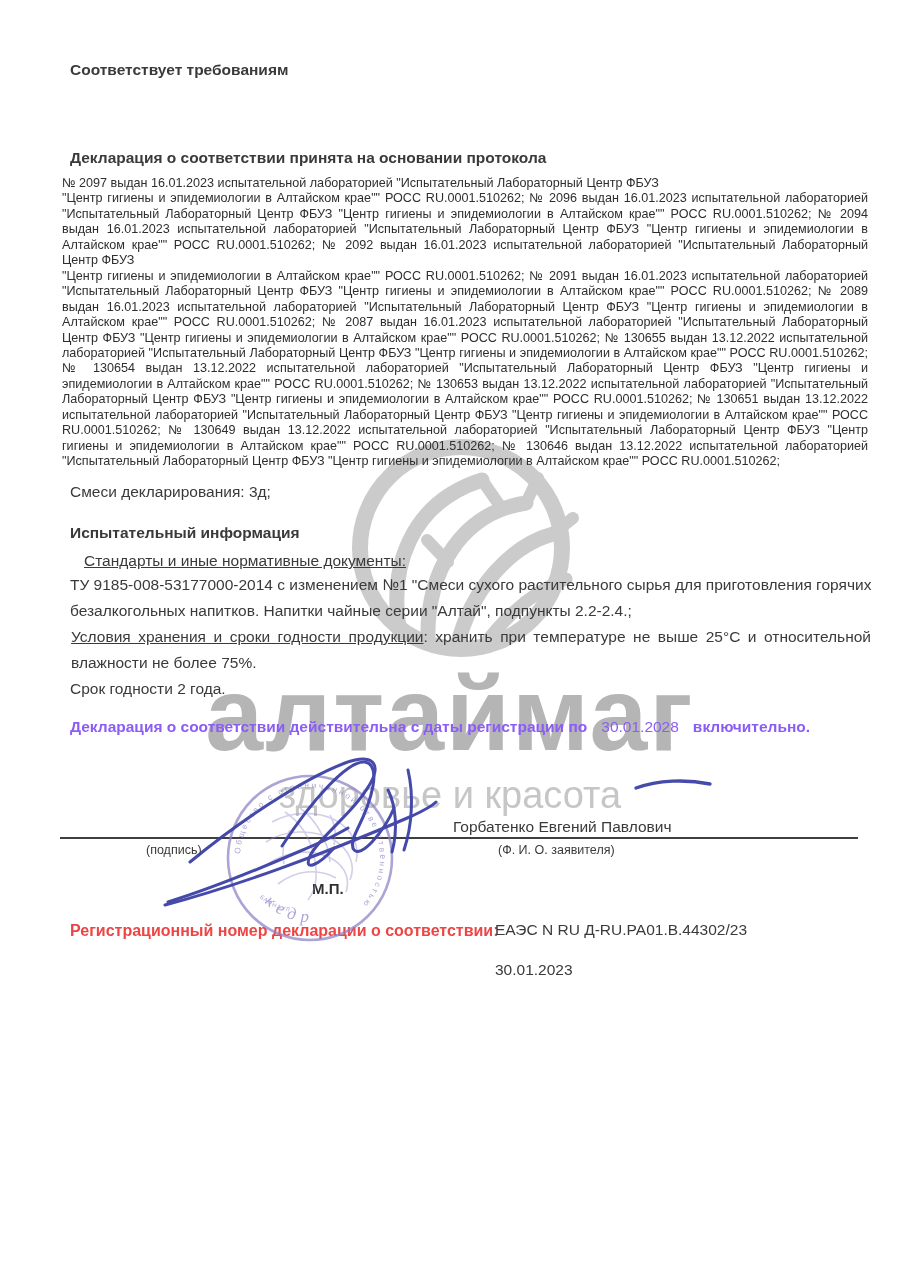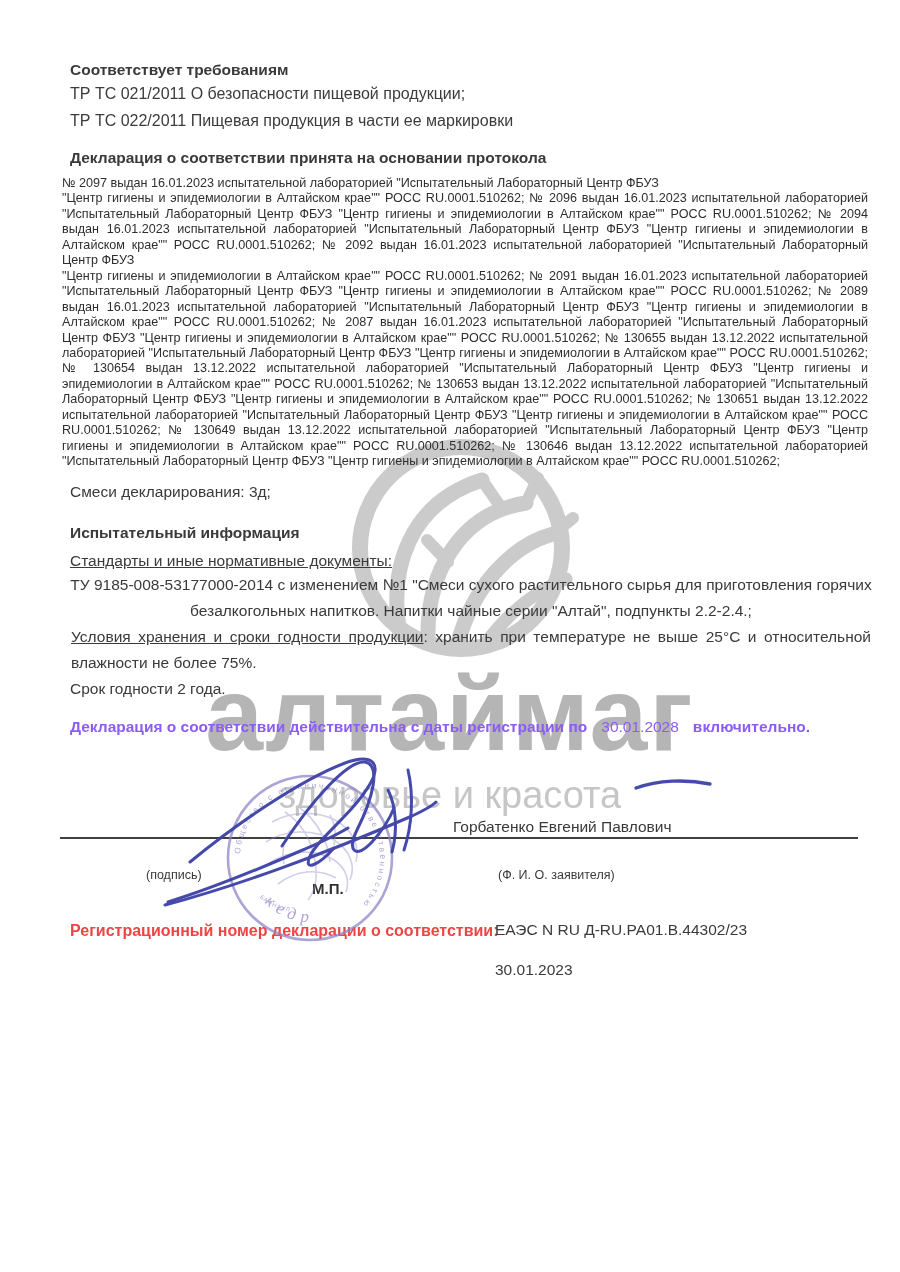--- a/index.html
+++ b/index.html
@@ -26,21 +26,21 @@
     left:0; right:0; top:662px; text-align:center;
     font-size:104px; font-weight:bold; letter-spacing:2px;
     color:#b5b5b5; z-index:1; line-height:1;
   }
   .wm-sub {
     left:0; right:0; top:776px; text-align:center;
     font-size:38px; color:#c6c6c6; z-index:1; line-height:1;
   }
   .sig-line { left:60px; top:837px; width:798px; height:1.5px; background:#3f3f3f; z-index:2; }
   .sig-name { left:453px; top:818px; font-size:15.5px; color:#3a3a3a; z-index:2; }
-  .cap { font-size:12.5px; color:#3a3a3a; z-index:2;margin-top:25px; }
+  .cap { font-size:12.5px; color:#3a3a3a; z-index:2; }
   .mp { left:312px; top:880px; font-size:15px; font-weight:bold; color:#2f2f2f; z-index:2; }
   .reg-label { left:70px; font-size:16px; font-weight:bold; color:#ef4444; }
   .reg-value { left:495px; font-size:15.5px; color:#3a3a3a; }
   .logo-svg { left:330px; top:428px; z-index:0; }
   .ink-svg { left:0; top:0; z-index:3; pointer-events:none; }
   .content { z-index:2; }
 </style>
 </head>
 <body>
 
@@ -57,35 +57,33 @@
       <path d="M 196,75 L 208,50" stroke-width="12"></path>
       <path d="M 223,106 L 243,90" stroke-width="12"></path>
       <path d="M 118,134 L 97,112" stroke-width="12"></path>
     </g>
   </svg>
 
   <div class="abs wm-title">алтаймаг</div>
   <div class="abs wm-sub">здоровье и красота</div>
 
   <div class="abs h content" style="left:70px; top:61px;">Соответствует требованиям</div>
-  <div class="abs line16 content" style="left:70px; top:85px;">ТР ТС 021/2011 О безопасности пищевой продукции;</div>
-  <div class="abs line16 content" style="left:70px; top:112px;">ТР ТС 022/2011 Пищевая продукция в части ее маркировки</div>
 
   <div class="abs h content" style="left:70px; top:149px;text-align:center;">Декларация о соответствии принята на основании протокола</div>
   <div class="abs dense content" style="top:176px;">
     <p>№ 2097 выдан 16.01.2023  испытательной лабораторией "Испытательный Лабораторный Центр ФБУЗ</p>
     <p>"Центр гигиены и эпидемиологии в Алтайском крае"" РОСС RU.0001.510262; № 2096 выдан 16.01.2023 испытательной лабораторией "Испытательный Лабораторный Центр ФБУЗ "Центр гигиены и эпидемиологии в Алтайском крае"" РОСС RU.0001.510262; № 2094 выдан 16.01.2023 испытательной лабораторией "Испытательный Лабораторный Центр ФБУЗ "Центр гигиены и эпидемиологии в Алтайском крае"" РОСС RU.0001.510262; № 2092 выдан 16.01.2023 испытательной лабораторией "Испытательный Лабораторный Центр ФБУЗ</p>
     <p>"Центр гигиены и эпидемиологии в Алтайском крае"" РОСС RU.0001.510262; № 2091 выдан 16.01.2023 испытательной лабораторией "Испытательный Лабораторный Центр ФБУЗ "Центр гигиены и эпидемиологии в Алтайском крае"" РОСС RU.0001.510262; № 2089 выдан 16.01.2023 испытательной лабораторией "Испытательный Лабораторный Центр ФБУЗ "Центр гигиены и эпидемиологии в Алтайском крае"" РОСС RU.0001.510262; № 2087 выдан 16.01.2023 испытательной лабораторией "Испытательный Лабораторный Центр ФБУЗ "Центр гигиены и эпидемиологии в Алтайском крае"" РОСС RU.0001.510262; № 130655 выдан 13.12.2022 испытательной лабораторией "Испытательный Лабораторный Центр ФБУЗ "Центр гигиены и эпидемиологии в Алтайском крае"" РОСС RU.0001.510262; № 130654 выдан 13.12.2022 испытательной лабораторией "Испытательный Лабораторный Центр ФБУЗ "Центр гигиены и эпидемиологии в Алтайском крае"" РОСС RU.0001.510262; № 130653 выдан 13.12.2022 испытательной лабораторией "Испытательный Лабораторный Центр ФБУЗ "Центр гигиены и эпидемиологии в Алтайском крае"" РОСС RU.0001.510262; № 130651 выдан 13.12.2022 испытательной лабораторией "Испытательный Лабораторный Центр ФБУЗ "Центр гигиены и эпидемиологии в Алтайском крае"" РОСС RU.0001.510262; № 130649 выдан 13.12.2022 испытательной лабораторией "Испытательный Лабораторный Центр ФБУЗ "Центр гигиены и эпидемиологии в Алтайском крае"" РОСС RU.0001.510262; № 130646 выдан 13.12.2022 испытательной лабораторией "Испытательный Лабораторный Центр ФБУЗ "Центр гигиены и эпидемиологии в Алтайском крае"" РОСС RU.0001.510262;</p>
   </div>
 
   <div class="abs sec15 content" style="left:70px; top:479px;">Смеси декларирования: 3д;</div>
 
   <div class="abs h content" style="left:70px; top:524px;">Испытательный информация</div>
-  <div class="abs sec15 u content" style="left:70px; top:548px;">Стандарты и иные нормативные документы:</div>
-  <div class="abs sec15 content" style="left:70px; top:572px; width:802px;text-align:center;">ТУ 9185-008-53177000-2014 с изменением №1 "Смеси сухого растительного сырья для приготовления горячих безалкогольных напитков. Напитки чайные серии "Алтай", подпункты 2.2-2.4.;</div>
+  <div class="abs sec15 u content" style="left:84px; top:548px;">Стандарты и иные нормативные документы:</div>
+  <div class="abs sec15 content" style="left:70px; top:572px; width:802px;">ТУ 9185-008-53177000-2014 с изменением №1 "Смеси сухого растительного сырья для приготовления горячих безалкогольных напитков. Напитки чайные серии "Алтай", подпункты 2.2-2.4.;</div>
   <div class="abs sec15 just content" style="left:71px; top:624px; width:800px;"><span class="u">Условия хранения и сроки годности продукции</span><span>: хранить при температуре не выше 25°С и относительной влажности не более 75%.</span></div>
   <div class="abs sec15 content" style="left:70px; top:676px;">Срок годности 2 года.</div>
 
   <div class="abs validity content" style="left:70px; top:718px; width:810px;"><span>Декларация о соответствии действительна с даты регистрации по</span><span class="date">30.01.2028</span><span>включительно.</span></div>
 
   <div class="abs sig-name">Горбатенко Евгений Павлович</div>
   <div class="abs sig-line"></div>
   <div class="abs cap" style="left:146px; top:843px;">(подпись)</div>
   <div class="abs cap" style="left:498px; top:843px;">(Ф. И. О. заявителя)</div>
   <div class="abs mp">М.П.</div>

